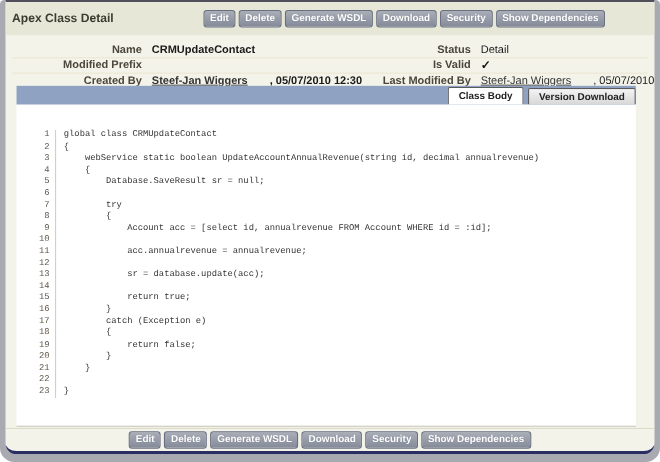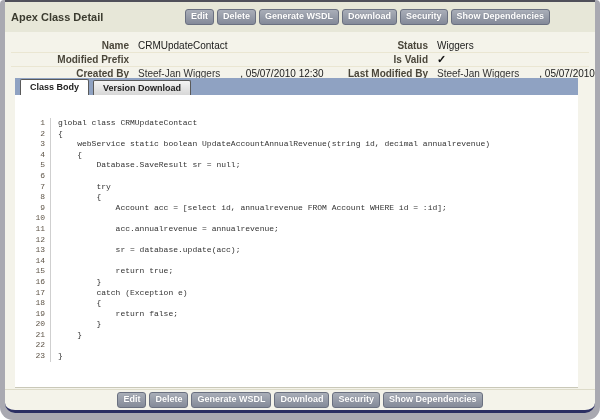--- a/index.html
+++ b/index.html
@@ -52,38 +52,38 @@
   
   .details { padding: 6px 0 0 0; }
   .drow {
     display: flex; align-items: center;
     height: 14px; font-size: 10px;
     margin: 0 6px;
   }
   .drow + .drow { border-top: 1px solid #eae6d2; }
   .dlabel { font-weight: bold; color: #4a463a; text-align: right; white-space: nowrap; }
   .dlabel-left  { width: 118px; }
-  .dvalue-left  { width: 170px; margin-left: 9px; color: #1a1a1a; white-space: nowrap; }
+  .dvalue-left  { width: 170px; margin-left: 9px; color: #1a1a1a; white-space: nowrap; font-weight: bold; }
   .dlabel-right { flex: 1; }
   .dvalue-right { width: 152px; margin-left: 9px; color: #1a1a1a; white-space: nowrap; }
   .person-link { color: #333; text-decoration: underline; cursor: pointer; }
   .date-rest { margin-left: 20px; }
   .check { font-size: 11px; font-weight: bold; color: #111; }
   
   .panel {
     position: absolute;
     left: 10px; right: 17px; top: 76px; bottom: 22px;
     background: #ffffff;
     border-bottom: 1px solid #c9c8b8;
   }
   .tabbar {
     background: #8fa2c2;
     height: 17px;
     padding-left: 5px;
-    display: flex; align-items: flex-end; gap: 4px;
+    display: flex; align-items: flex-end; gap: 4px; justify-content: flex-end;
   }
   .tab {
     font-size: 9px; font-weight: bold; color: #222;
     background: linear-gradient(#f4f4f4, #d7d7d7);
     border: 1px solid #5a5a5a; border-bottom: none;
     border-radius: 2px 2px 0 0;
     padding: 2px 9px;
     white-space: nowrap;
     cursor: pointer;
   }
@@ -124,21 +124,21 @@
         <button class="btn">Security</button>
         <button class="btn">Show Dependencies</button>
       </div>
     </div>
 
     <div class="details">
       <div class="drow">
         <div class="dlabel dlabel-left">Name</div>
         <div class="dvalue-left">CRMUpdateContact</div>
         <div class="dlabel dlabel-right">Status</div>
-        <div class="dvalue-right">Wiggers</div>
+        <div class="dvalue-right">Detail</div>
       </div>
       <div class="drow">
         <div class="dlabel dlabel-left">Modified Prefix</div>
         <div class="dvalue-left"></div>
         <div class="dlabel dlabel-right">Is Valid</div>
         <div class="dvalue-right check">✓</div>
       </div>
       <div class="drow">
         <div class="dlabel dlabel-left">Created By</div>
         <div class="dvalue-left"><span class="person-link">Steef-Jan Wiggers</span><span class="date-rest">, 05/07/2010 12:30</span></div>

